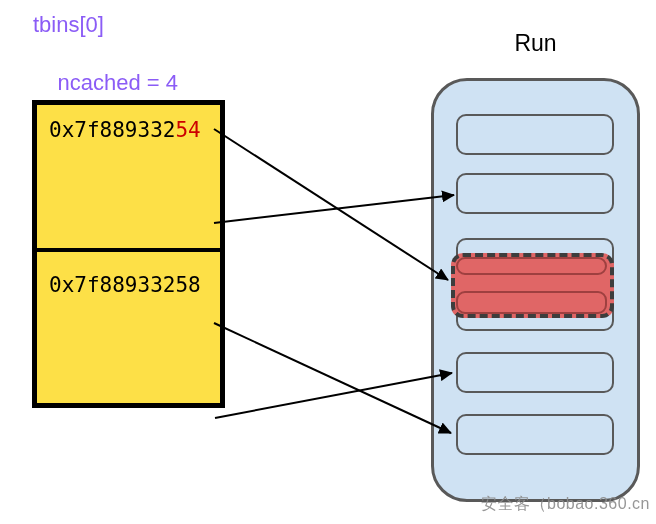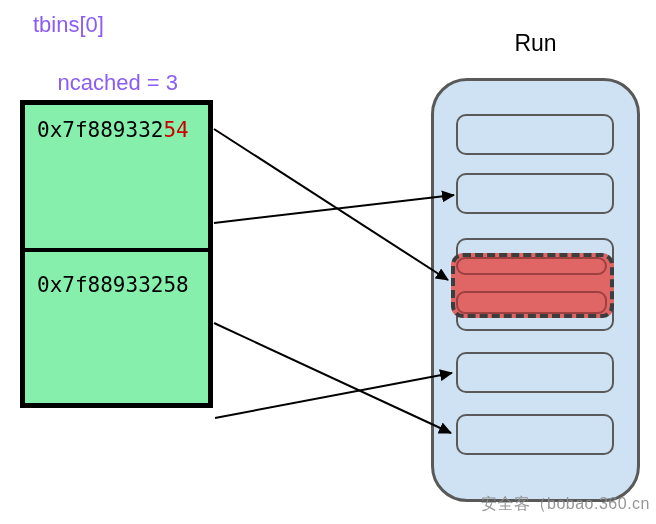--- a/index.html
+++ b/index.html
@@ -11,23 +11,23 @@
     overflow:hidden;
   }
   
   .bin-title{
     position:absolute;left:33px;top:10px;
     font-size:22px;line-height:29px;color:#8b5cf6;
     white-space:pre;
   }
   
   .bin-table{
-    position:absolute;left:20px;top:100px;
+    position:absolute;left:32px;top:100px;
     width:193px;height:308px;
-    border:5px solid #000;background:#86efac;
+    border:5px solid #000;background:#fde047;
     box-sizing:border-box;
     display:flex;flex-direction:column;
   }
   .bin-row{flex:1;border-bottom:4px solid #000;box-sizing:border-box;}
   .bin-row:last-child{border-bottom:none;margin-top:8px;}
   .addr{
     padding:13px 0 0 12px;
     font-family:"DejaVu Sans Mono",monospace;
     font-size:21px;color:#000;white-space:nowrap;
   }
@@ -71,21 +71,21 @@
     font-size:16px;color:#8c8c8c;opacity:.9;letter-spacing:.5px;
     white-space:nowrap;
   }
 </style>
 </head>
 <body>
 
 <div id="canvas">
 
   <div class="bin-title"><span>tbins[0]</span><br>
-    <span>ncached = 3</span>
+    <span>ncached = 4</span>
   </div>
 
   <div class="bin-table">
     <div class="bin-row">
       <div class="addr"><span>0x7f889332</span><span class="hl">54</span></div>
     </div>
     <div class="bin-row">
       <div class="addr"><span>0x7f88933258</span><span class="hl"></span></div>
     </div>
   </div>

